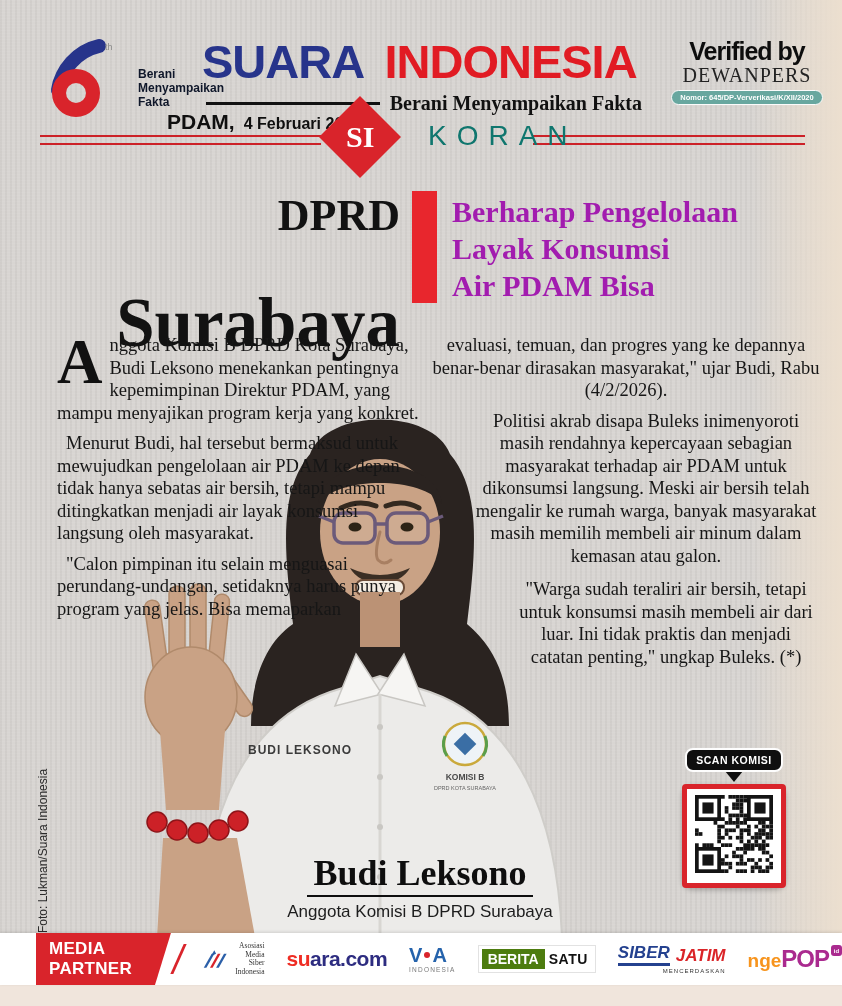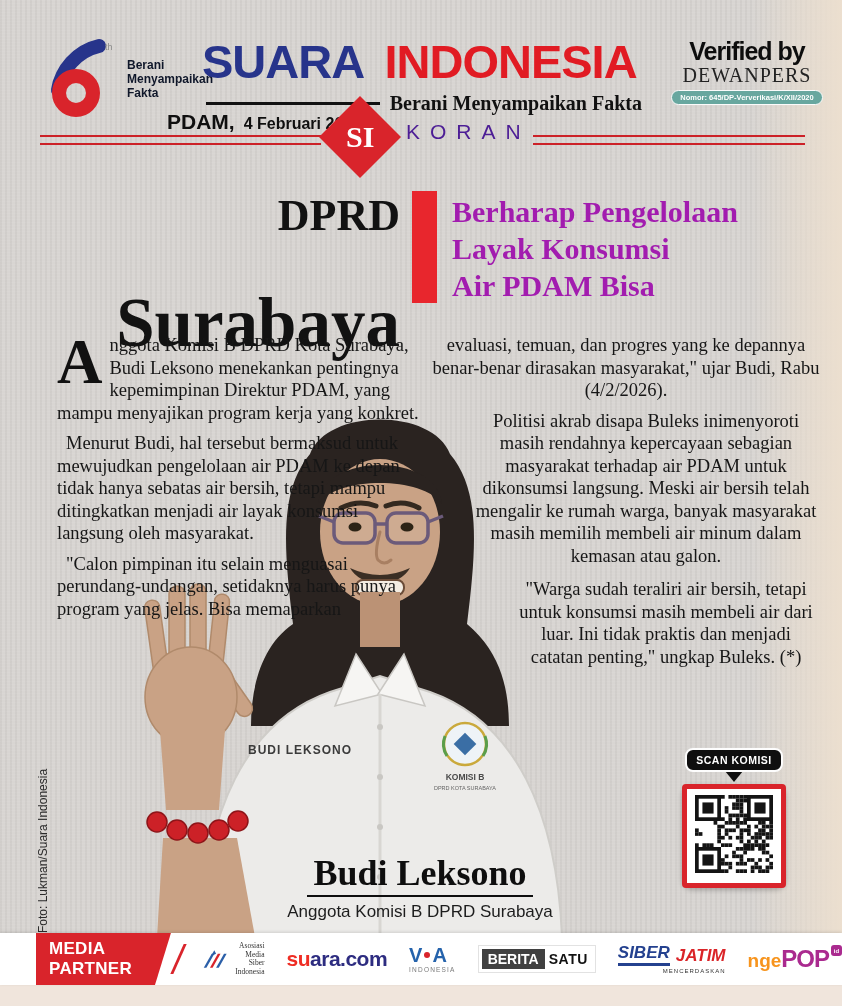--- a/index.html
+++ b/index.html
@@ -7,21 +7,21 @@
     background:#d8d5d2;font-family:"Liberation Serif",serif;color:#1b1b1b;}
   .poster::before{content:"";position:absolute;inset:0;pointer-events:none;
     background-image:
       repeating-linear-gradient(0deg, rgba(255,255,255,.05) 0 1px, transparent 1px 3px),
       repeating-linear-gradient(90deg, rgba(110,105,100,.07) 0 2px, transparent 2px 5px);}
   .bg-beige{position:absolute;right:0;top:0;width:90px;height:100%;
     background:linear-gradient(90deg, rgba(236,223,207,0), #ecdfcf);}
   .bg-bottom{position:absolute;left:0;bottom:0;width:100%;height:21px;background:#f0e5dc;}
 
   
-  .anniv{position:absolute;left:45px;top:36px;display:flex;gap:8px;align-items:flex-start;}
+  .anniv{position:absolute;left:45px;top:36px;display:flex;gap:19px;align-items:center;}
   .anniv-tagline{margin-top:22px;font-family:"Liberation Sans",sans-serif;font-weight:bold;
     font-size:12px;line-height:14px;color:#0f172a;}
   .brand{position:absolute;left:202px;top:34px;width:446px;font-family:"Liberation Sans",sans-serif;
     font-weight:800;font-size:47px;letter-spacing:-1px;white-space:nowrap;}
   .brand .w1{color:#27348b;} .brand .w2{color:#e11b23;margin-left:10px;}
   .brand-sub{position:absolute;left:206px;top:92px;width:436px;display:flex;align-items:center;}
   .brand-sub .rule{flex:1;height:3px;background:#111;margin-right:10px;}
   .brand-sub .txt{font-weight:bold;font-size:20px;color:#111;white-space:nowrap;}
   .verified{position:absolute;left:660px;top:38px;width:174px;text-align:center;}
   .verified .v1{font-family:"Liberation Sans",sans-serif;font-weight:900;font-size:25px;
@@ -34,22 +34,22 @@
     font-family:"Liberation Sans",sans-serif;}
   .edition .day{font-weight:800;font-size:21px;color:#0f0f0f;}
   .edition .date{font-weight:bold;font-size:16px;color:#0f0f0f;}
   .redline{position:absolute;height:6px;border-top:2px solid #cc2127;border-bottom:2px solid #cc2127;}
   .redline.left{left:40px;top:135px;width:281px;}
   .redline.right{left:533px;top:135px;width:272px;}
   .si-diamond{position:absolute;left:333px;top:110px;width:54px;height:54px;background:#d9242b;
     transform:rotate(45deg);display:flex;align-items:center;justify-content:center;box-shadow:0 0 0 2px #d9242b;}
   .si-diamond span{transform:rotate(-45deg);color:#fff;font-family:"Liberation Serif",serif;
     font-weight:bold;font-size:30px;}
-  .koran{position:absolute;left:406px;top:120px;font-family:"Liberation Sans",sans-serif;
-    font-size:21px;font-weight:400;letter-spacing:10px;color:#4c1d95;}
+  .koran{position:absolute;left:428px;top:120px;font-family:"Liberation Sans",sans-serif;
+    font-size:28px;font-weight:400;letter-spacing:10px;color:#0f766e;}
 
   
   .head-left{position:absolute;left:58px;top:186px;width:342px;text-align:right;color:#121212;}
   .head-left .l1{font-size:44px;font-weight:bold;line-height:60px;}
   .head-left .l2{font-size:69px;font-weight:bold;line-height:66px;margin-top:44px;}
   .head-bar{position:absolute;left:412px;top:191px;width:25px;height:112px;background:#e8262d;}
   .head-right{position:absolute;left:452px;top:193px;width:372px;font-weight:bold;
     font-size:30px;line-height:37px;color:#a21caf;}
 
   
@@ -96,21 +96,21 @@
   .mp-stripe{width:5px;height:30px;background:#d9242b;transform:skewX(-24deg);margin-left:-16px;}
   .amsi{display:flex;align-items:center;gap:5px;}
   .amsi-text{font-family:"Liberation Serif",serif;font-size:7.5px;line-height:8.5px;color:#333;text-align:right;}
   .suara{font-weight:800;font-size:21px;letter-spacing:-.5px;}
   .suara .s1{color:#ef2d24;} .suara .s2{color:#2d2c80;}
   .voa{text-align:center;line-height:1;}
   .voa-row{display:flex;align-items:center;gap:2px;font-weight:800;font-size:20px;color:#2563ac;}
   .voa-dot{width:6px;height:6px;border-radius:50%;background:#d9242b;}
   .voa-sub{margin-top:2px;font-size:6.5px;letter-spacing:1.2px;color:#7a7a7a;}
   .bsatu{display:flex;align-items:center;border:1px solid #e2e2e2;background:#fff;padding:3px 7px 3px 3px;}
-  .bsatu .b1{background:#404040;color:#fff;font-weight:800;font-size:14px;padding:2px 6px;}
+  .bsatu .b1{background:#4d7c0f;color:#fff;font-weight:800;font-size:14px;padding:2px 6px;}
   .bsatu .b2{color:#111;font-weight:800;font-size:14px;margin-left:4px;letter-spacing:.5px;}
   .siber{text-align:right;line-height:1;}
   .siber-row{display:flex;align-items:center;gap:6px;font-weight:800;font-style:italic;font-size:17px;}
   .siber .j1{color:#24418f;border-bottom:3px solid #24418f;padding-bottom:2px;}
   .siber .j2{color:#da2428;}
   .siber-sub{margin-top:2px;font-size:6px;letter-spacing:1px;color:#333;}
   .ngepop{display:flex;align-items:baseline;}
   .ngepop .n1{color:#f7941d;font-weight:800;font-size:19px;}
   .ngepop .n2{color:#aa2a8f;font-weight:800;font-size:24px;letter-spacing:-1px;}
   .ngepop .badge{width:11px;height:11px;border-radius:3px;background:#aa2a8f;color:#fff;

